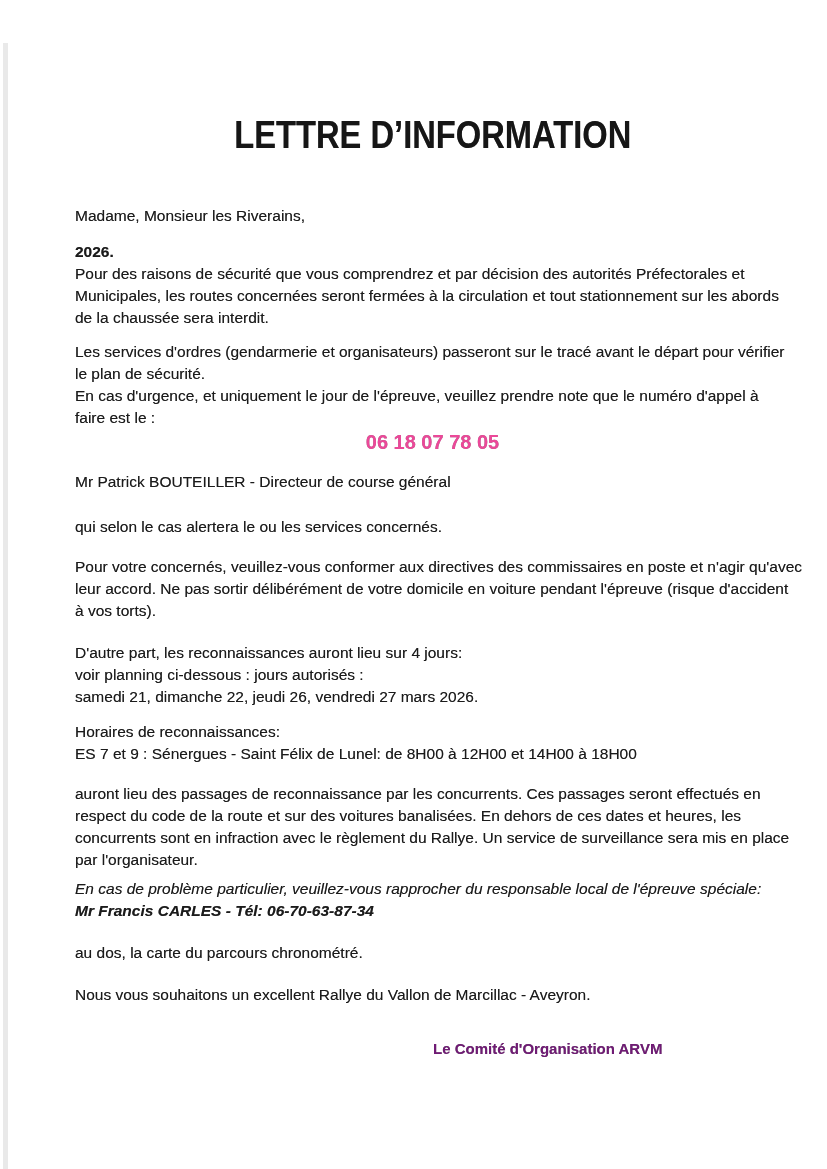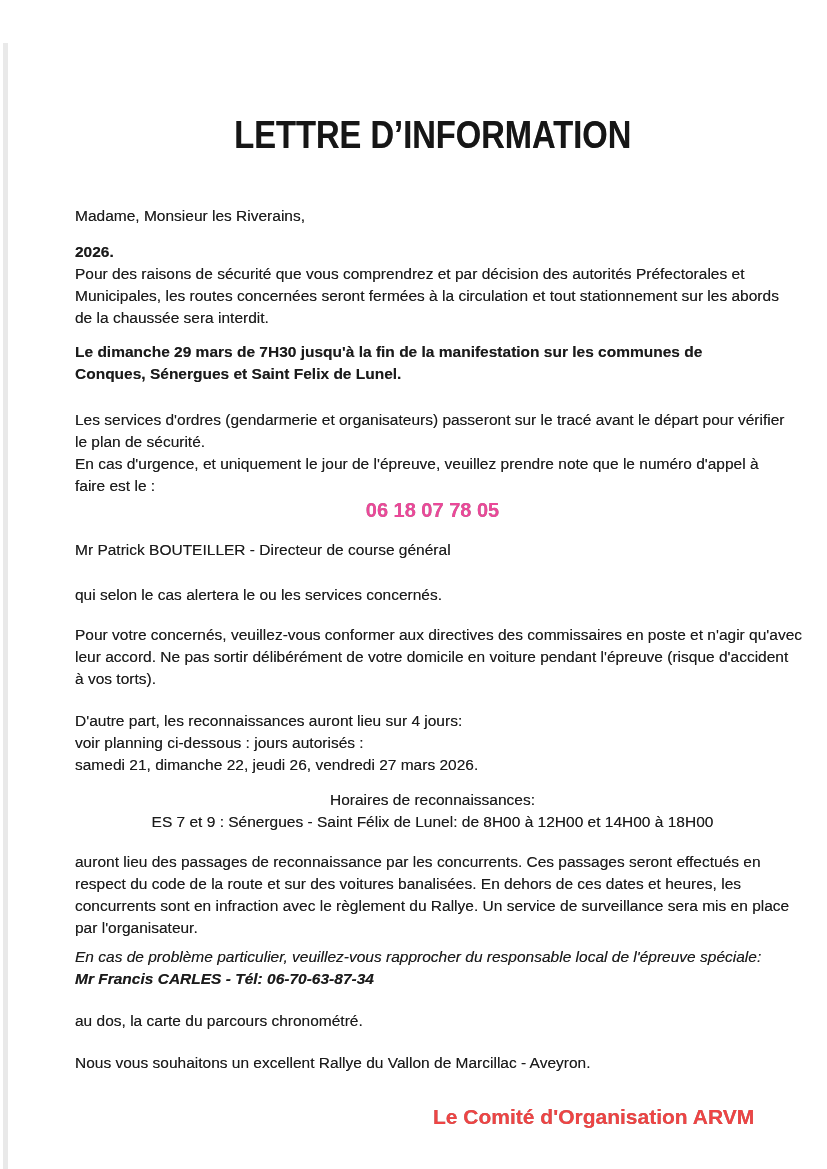--- a/index.html
+++ b/index.html
@@ -60,31 +60,31 @@
     font-weight: 700;
     font-size: 20px;
     line-height: 26px;
     margin: 0 0 16px 0;
     color: #ec4899;
   }
   .p-director   { margin-bottom: 23px; }
   .p-note       { margin-bottom: 18px; }
   .p-safety     { margin-bottom: 20px; }
   .p-recon      { margin-bottom: 13px; }
-  .p-hours      { margin-bottom: 18px; text-align: center; }
+  .p-hours      { margin-bottom: 18px; }
   .p-passages   { margin-bottom: 7px; }
   .p-problem    { margin-bottom: 20px; font-style: italic; }
   .p-mapnote    { margin-bottom: 20px; }
   .p-closing    { margin-bottom: 32px; }
   .signature {
     font-weight: 700;
-    font-size: 21px;
+    font-size: 15px;
     line-height: 22px;
     margin-left: 358px;
-    color: #ef4444;
+    color: #701a75;
   }
 </style>
 </head>
 <body>
 
 <div class="page">
   <div class="scan-edge"></div>
 
   <h1 class="title"><span class="squeeze">LETTRE D’INFORMATION</span></h1>
 
@@ -92,24 +92,20 @@
     <div class="line">Madame, Monsieur les Riverains,</div>
   </div>
 
   <div class="para p-intro">
     <div class="line bold">2026.</div>
     <div class="line">Pour des raisons de sécurité que vous comprendrez et par décision des autorités Préfectorales et</div>
     <div class="line">Municipales, les routes concernées seront fermées à la circulation et tout stationnement sur les abords</div>
     <div class="line">de la chaussée sera interdit.</div>
   </div>
 
-  <div class="para p-closure">
-    <div class="line bold">Le dimanche 29 mars de 7H30 jusqu'à la fin de la manifestation sur les communes de</div>
-    <div class="line bold">Conques, Sénergues et Saint Felix de Lunel.</div>
-  </div>
 
   <div class="para p-security">
     <div class="line">Les services d'ordres (gendarmerie et organisateurs) passeront sur le tracé avant le départ pour vérifier</div>
     <div class="line">le plan de sécurité.</div>
     <div class="line">En cas d'urgence, et uniquement le jour de l'épreuve, veuillez prendre note que le numéro d'appel à</div>
     <div class="line">faire est le :</div>
   </div>
 
   <div class="phone">06 18 07 78 05</div>
 

